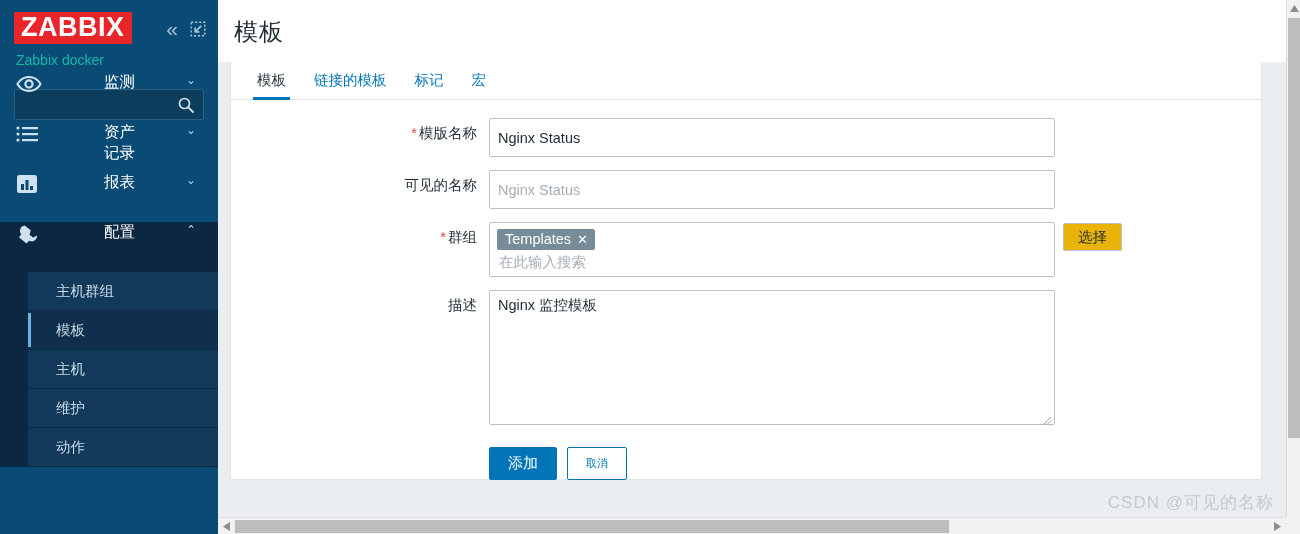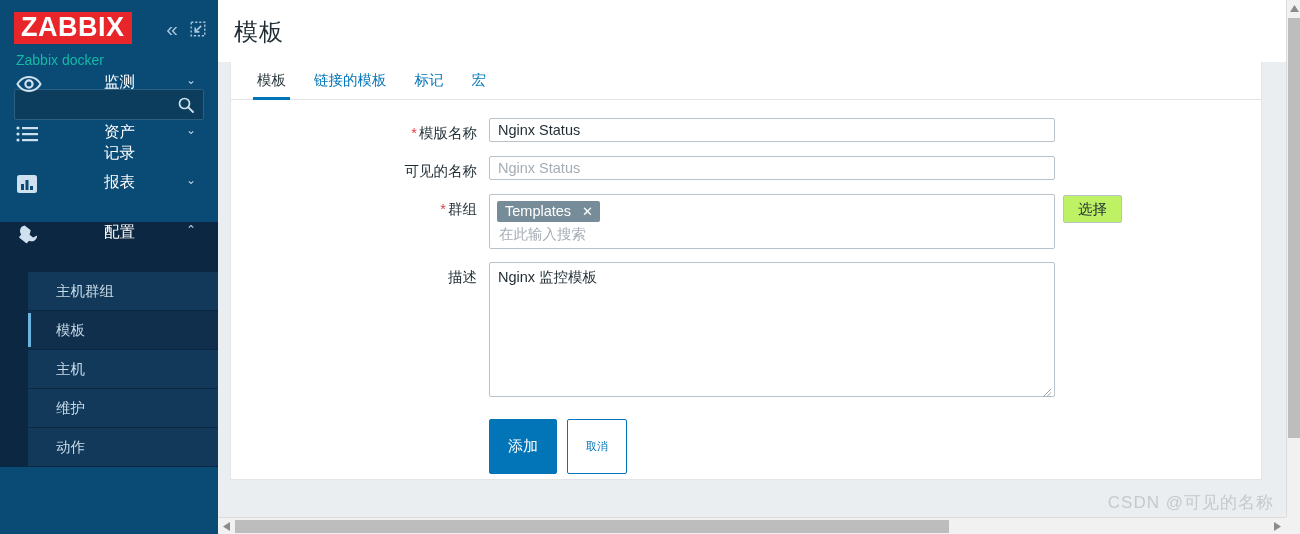--- a/index.html
+++ b/index.html
@@ -136,62 +136,62 @@
   .frow {
     display: flex; align-items: flex-start; margin-bottom: 13px;
   }
   .flabel {
     width: 258px; text-align: right; padding-right: 12px;
     font-size: 14.5px; color: #1f2c33; padding-top: 6px;
     white-space: nowrap;
   }
   .req { color: #d44; margin-right: 2px; }
   .finput {
-    width: 566px; height: 24px;
+    width: 566px; height: 39px;
     border: 1px solid #b8c2cb; border-radius: 2px;
     background: #ffffff; padding: 4px 8px;
     font-size: 14.5px; color: #1f2c33; outline: none;
     font-family: "Liberation Sans", sans-serif;
   }
   .finput::placeholder { color: #a5adb4; }
   .multiselect {
     width: 566px; min-height: 52px;
     border: 1px solid #b8c2cb; border-radius: 2px;
     background: #ffffff; padding: 6px 7px 4px 7px;
   }
   .chip {
-    display: inline-flex; align-items: center; gap: 11px;
+    display: inline-flex; align-items: center; gap: 6px;
     background: #768d99; color: #ffffff;
     font-size: 14.5px; padding: 2px 7px 3px 8px; border-radius: 2px;
   }
   .chip .x { font-size: 13px; font-weight: bold; cursor: pointer; }
   .ms-placeholder {
     color: #a5adb4; font-size: 14.5px; padding: 3px 2px 0 2px;
   }
   .select-btn {
     margin-left: 8px; margin-top: 1px;
     height: 28px; padding: 0 14px;
-    background: #bef264; border: 1px solid #b8c2cb; border-radius: 2px;
+    background: #eab308; border: 1px solid #b8c2cb; border-radius: 2px;
     color: #1f2c33; font-size: 14.5px; cursor: pointer;
     font-family: "Liberation Sans", sans-serif;
   }
   .ftext {
     width: 566px; height: 135px;
     border: 1px solid #b8c2cb; border-radius: 2px;
     padding: 5px 8px; font-size: 14.5px; color: #1f2c33;
     outline: none; resize: none;
     font-family: "Liberation Sans", sans-serif;
   }
   .resize-grip {
     position: absolute; width: 11px; height: 11px;
   }
   .btnrow { padding-left: 258px; padding-top: 5px; display: flex; gap: 10px; }
   .btn-primary {
     background: #0275b8; color: #ffffff; border: 1px solid #0275b8;
-    border-radius: 2px; font-size: 15px; padding: 17px 18px; cursor: pointer;
+    border-radius: 2px; font-size: 15px; padding: 6px 18px; cursor: pointer;
     font-family: "Liberation Sans", sans-serif;
   }
   .btn-secondary {
     background: #ffffff; color: #0275b8; border: 1px solid #0275b8;
     border-radius: 2px; font-size: 11px; padding: 6px 18px; cursor: pointer;
     font-family: "Liberation Sans", sans-serif;
   }
 
   
   #vscroll {

